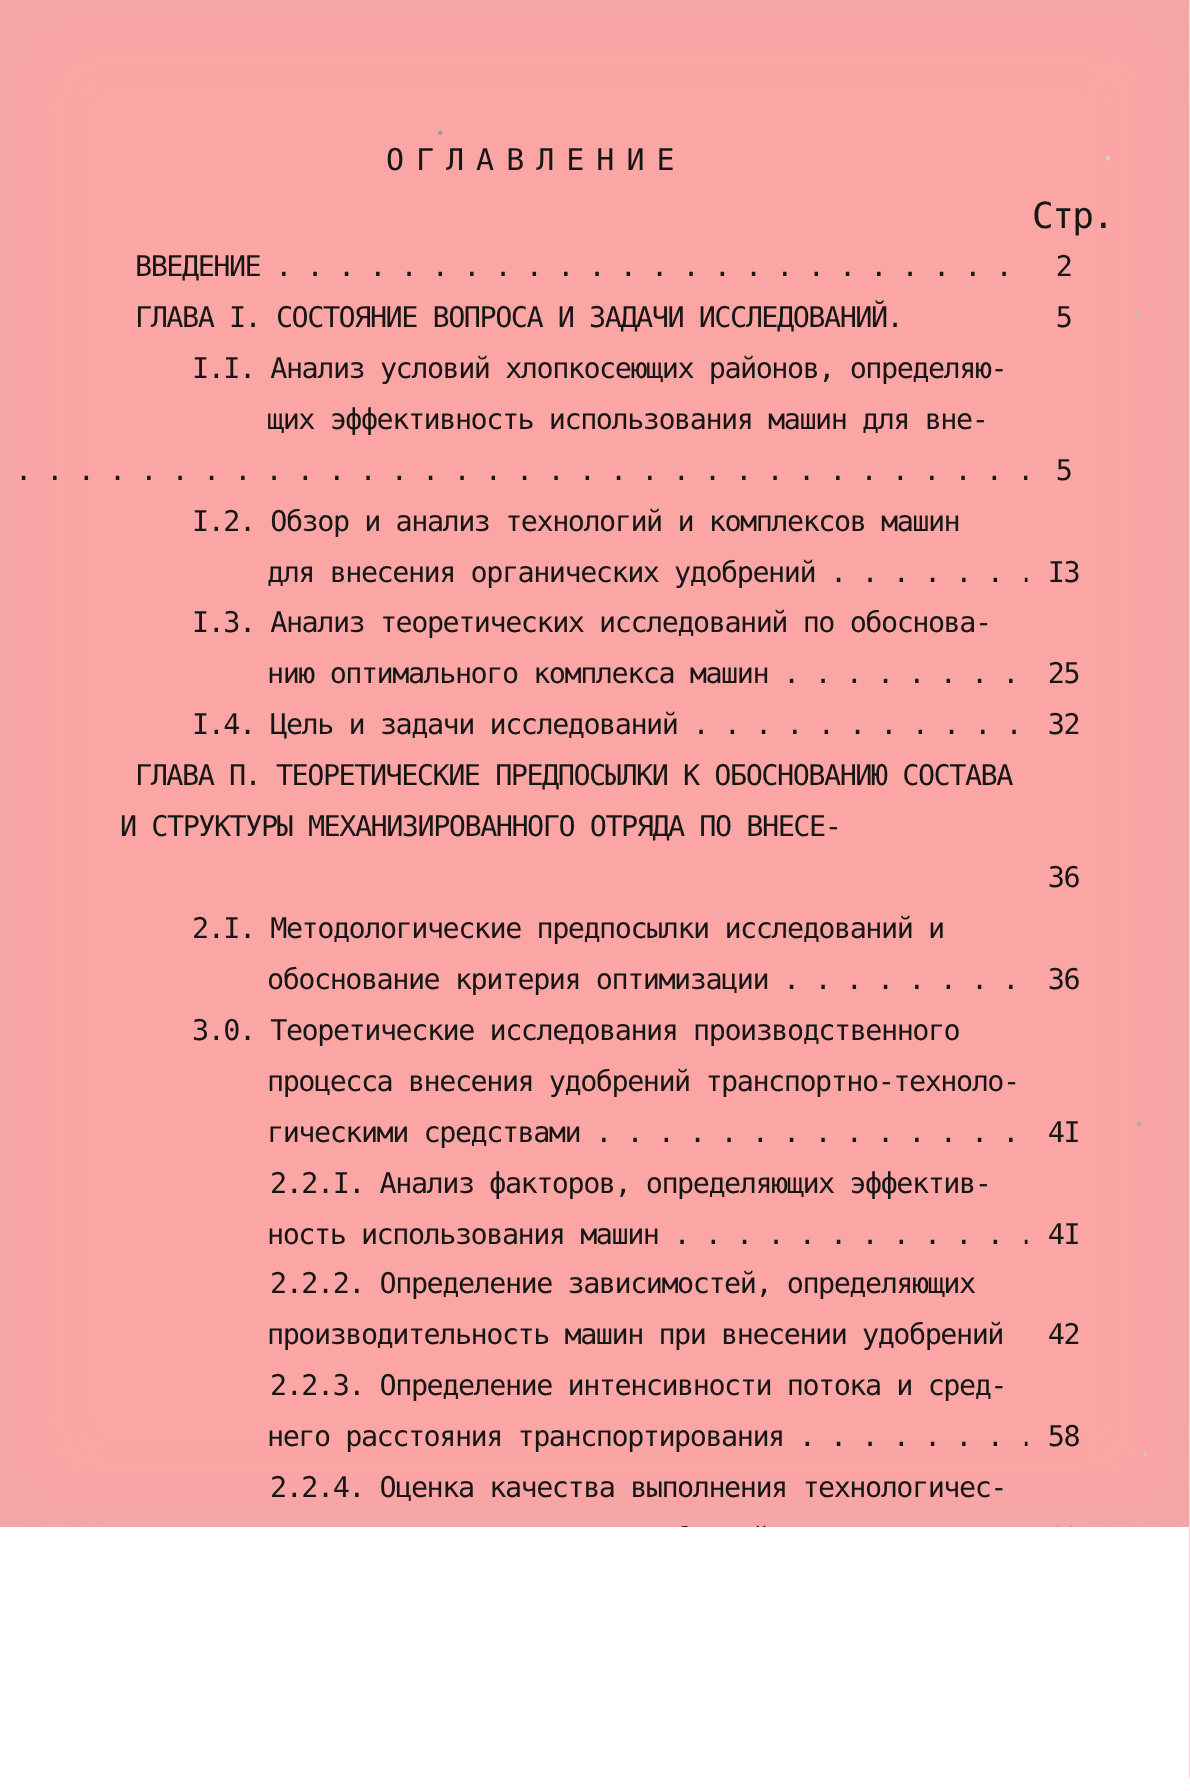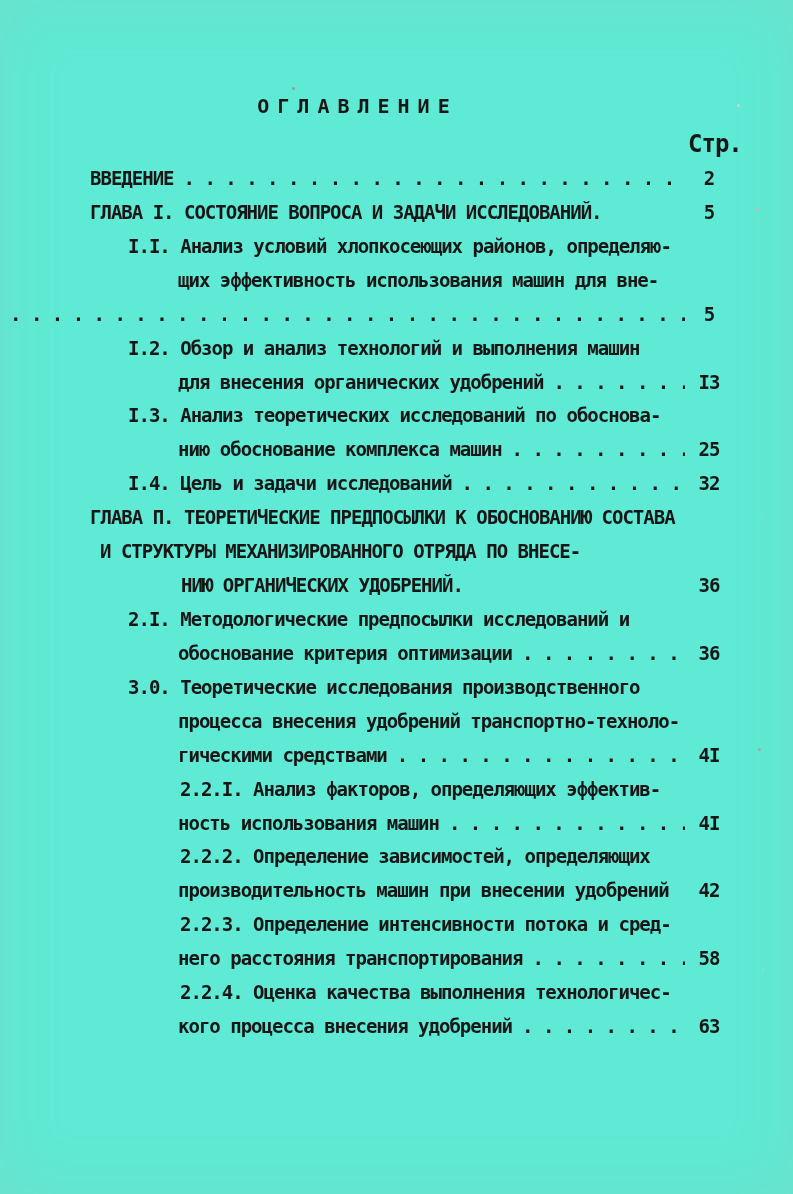--- a/index.html
+++ b/index.html
@@ -3,26 +3,26 @@
 <meta charset="utf-8">
 <style>
   html, body {
     margin: 0;
     padding: 0;
     background: #ffffff;
   }
   .sheet {
     position: relative;
     width: 793px;
-    height: 1194px;
-    background: #5eead4;
+    height: 1018px;
+    background: #fca5a5;
     overflow: hidden;
     color: #161616;
     font-family: "DejaVu Sans Mono", "Liberation Mono", monospace;
-    font-weight: bold;
+    font-weight: normal;
     box-shadow: inset 0 0 60px rgba(180,180,175,0.18);
   }
   .page-title {
     position: absolute;
     top: 94px;
     left: 0;
     right: 78px;
     text-align: center;
     font-size: 20px;
     letter-spacing: 8px;
@@ -65,21 +65,21 @@
     flex: 0 0 48px;
     margin-right: 60px;
     text-align: center;
     white-space: nowrap;
   }
   
   .lv-chapter       .label { padding-left: 90px; }
   .lv-section       .label { padding-left: 128px; }
   .lv-cont          .label { padding-left: 178px; }
   .lv-subsection    .label { padding-left: 180px; }
-  .lv-chapter-cont  .label { padding-left: 100px; }
+  .lv-chapter-cont  .label { padding-left: 80px; }
   .lv-chapter-cont2 .label { padding-left: 181px; }
   
   .specks {
     position: absolute;
     top: 87px;
     left: 292px;
     width: 3px;
     height: 3px;
     border-radius: 50%;
     background: #9a9a9a;
@@ -121,56 +121,55 @@
       <div class="row lv-cont">
       <span class="label">щих эффективность использования машин для вне-</span>
       <span class="leader"></span>
       <span class="page"></span>
     </div>
       <div class="row lv-cont">
       <span class="leader">. . . . . . . . . . . . . . . . . . . . . . . . . . . . . . . . . . . . . . . .</span>
       <span class="page">5</span>
     </div>
       <div class="row lv-section">
-      <span class="label">I.2. Обзор и анализ технологий и выполнения машин</span>
+      <span class="label">I.2. Обзор и анализ технологий и комплексов машин</span>
       <span class="leader"></span>
       <span class="page"></span>
     </div>
       <div class="row lv-cont">
       <span class="label">для внесения органических удобрений</span>
       <span class="leader">. . . . . . . . . . . . . . . . . . . . . . . . . . . . . . . . . . . . . . . .</span>
       <span class="page">I3</span>
     </div>
       <div class="row lv-section">
       <span class="label">I.3. Анализ теоретических исследований по обоснова-</span>
       <span class="leader"></span>
       <span class="page"></span>
     </div>
       <div class="row lv-cont">
-      <span class="label">нию обоснование комплекса машин</span>
+      <span class="label">нию оптимального комплекса машин</span>
       <span class="leader">. . . . . . . . . . . . . . . . . . . . . . . . . . . . . . . . . . . . . . . .</span>
       <span class="page">25</span>
     </div>
       <div class="row lv-section">
       <span class="label">I.4. Цель и задачи исследований</span>
       <span class="leader">. . . . . . . . . . . . . . . . . . . . . . . . . . . . . . . . . . . . . . . .</span>
       <span class="page">32</span>
     </div>
       <div class="row lv-chapter">
       <span class="label">ГЛАВА П. ТЕОРЕТИЧЕСКИЕ ПРЕДПОСЫЛКИ К ОБОСНОВАНИЮ СОСТАВА</span>
       <span class="leader"></span>
       <span class="page"></span>
     </div>
       <div class="row lv-chapter-cont">
       <span class="label">И СТРУКТУРЫ МЕХАНИЗИРОВАННОГО ОТРЯДА ПО ВНЕСЕ-</span>
       <span class="leader"></span>
       <span class="page"></span>
     </div>
       <div class="row lv-chapter-cont2">
-      <span class="label">НИЮ ОРГАНИЧЕСКИХ УДОБРЕНИЙ.</span>
       <span class="leader"></span>
       <span class="page">36</span>
     </div>
       <div class="row lv-section">
       <span class="label">2.I. Методологические предпосылки исследований и</span>
       <span class="leader"></span>
       <span class="page"></span>
     </div>
       <div class="row lv-cont">
       <span class="label">обоснование критерия оптимизации</span>

